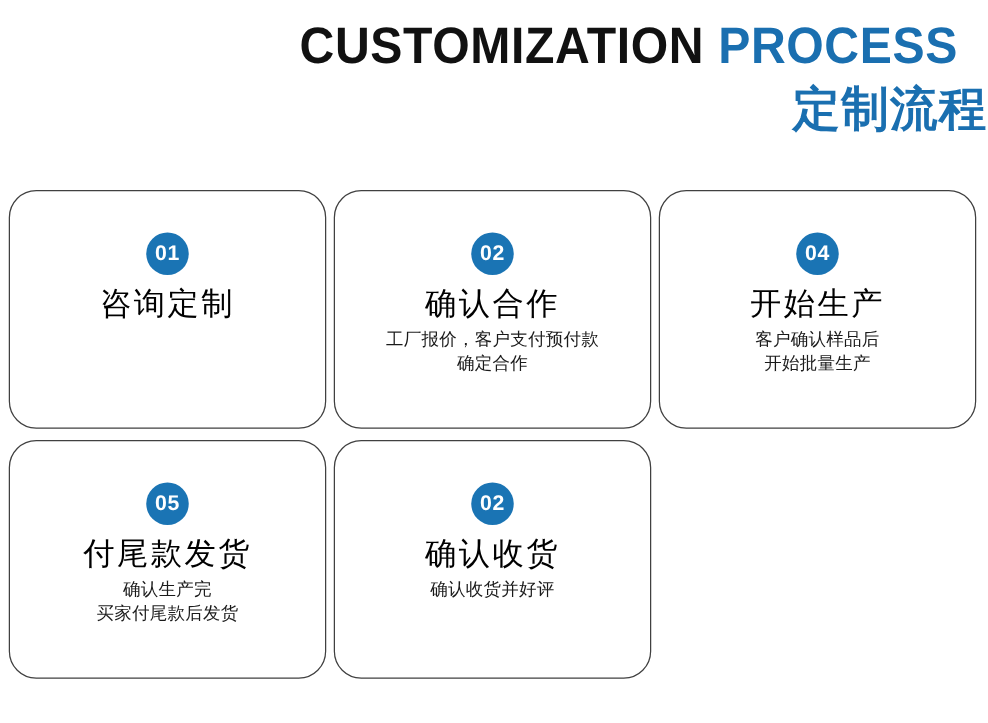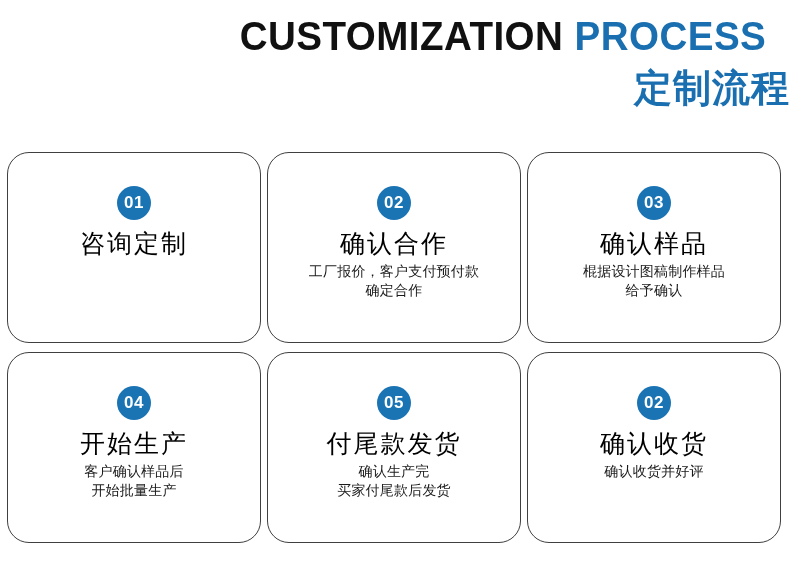--- a/index.html
+++ b/index.html
@@ -132,26 +132,20 @@
       <h3 class="card-title">咨询定制</h3>
     </div>
 
     <div class="card">
       <div class="badge">02</div>
       <h3 class="card-title">确认合作</h3>
       <p class="card-desc">工厂报价，客户支付预付款
 确定合作</p>
     </div>
 
-    <div class="card">
-      <div class="badge">03</div>
-      <h3 class="card-title">确认样品</h3>
-      <p class="card-desc">棍据设计图稿制作样品
-给予确认</p>
-    </div>
 
     <div class="card">
       <div class="badge">04</div>
       <h3 class="card-title">开始生产</h3>
       <p class="card-desc">客户确认样品后
 开始批量生产</p>
     </div>
 
     <div class="card">
       <div class="badge">05</div>

